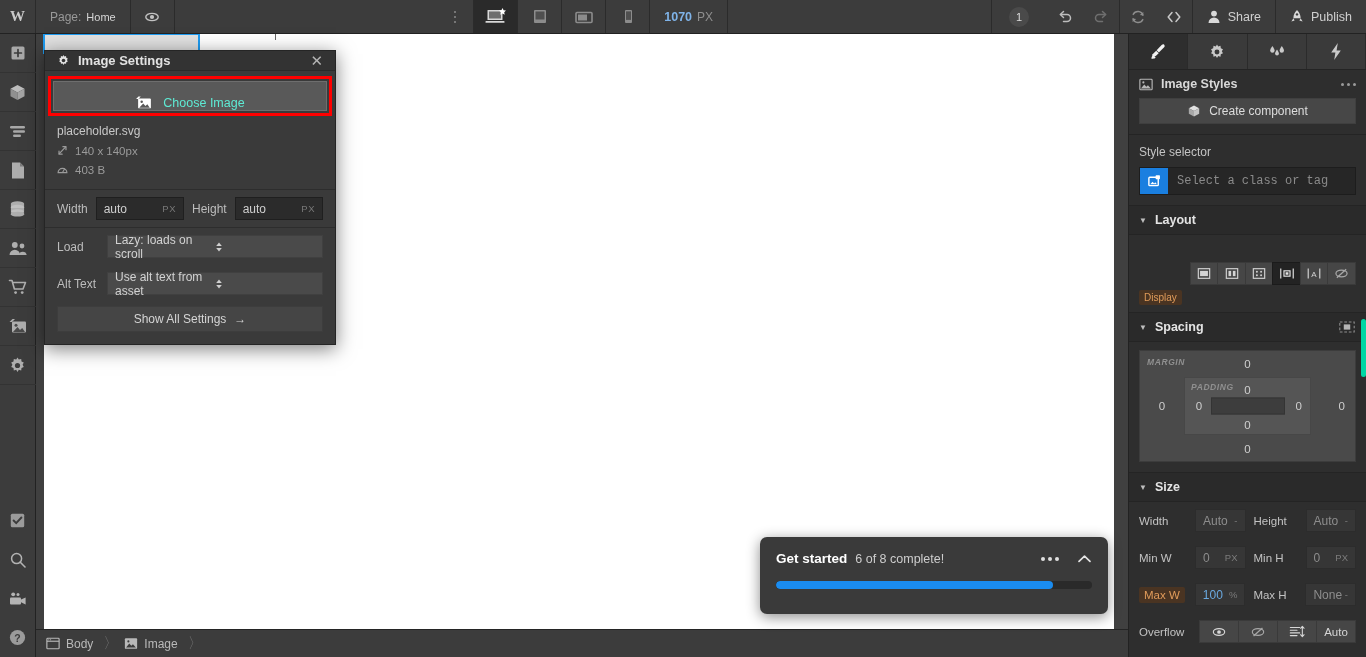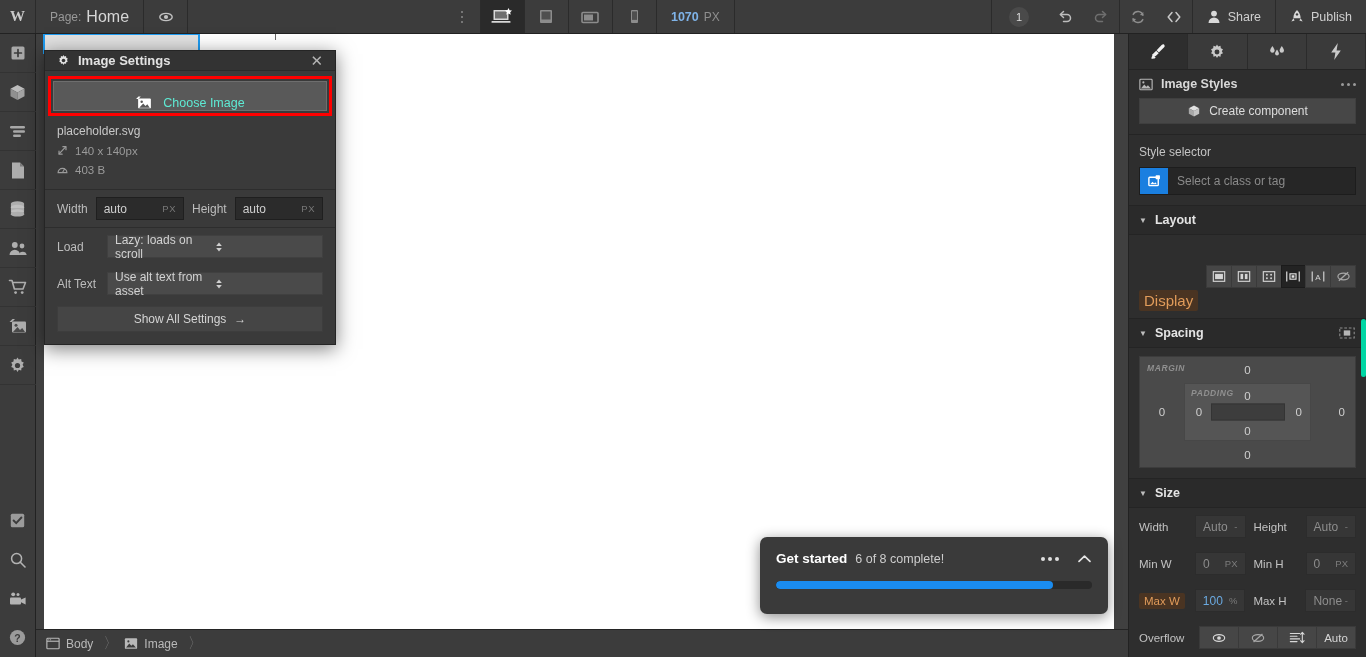--- a/index.html
+++ b/index.html
@@ -25,21 +25,21 @@
     width: 36px; display: flex; align-items: center; justify-content: center;
     border-right: 1px solid #2b2b2b;
     color: #c9c9c9; font-weight: bold; font-size: 15px;
     font-family: "Liberation Serif", serif;
   }
   .tb-page {
     display: flex; align-items: center; padding: 0 14px;
     border-right: 1px solid #2b2b2b; gap: 5px;
   }
   .tb-page-label { color: #999; font-size: 12px; }
-  .tb-page-name { color: #d6d6d6; font-size: 16px; }
+  .tb-page-name { color: #d6d6d6; font-size: 11px; }
   .tb-eye {
     width: 44px; display: flex; align-items: center; justify-content: center;
     border-right: 1px solid #2b2b2b;
   }
   .tb-spacer { flex: 1; }
   .tb-dots {
     width: 36px; display: flex; flex-direction: column; align-items: center;
     justify-content: center; gap: 3px;
   }
   .tb-dots i { width: 2px; height: 2px; background: #8a8a8a; border-radius: 50%; display:block;}
@@ -211,32 +211,32 @@
   .rp-block { padding: 10px; }
   .rp-sublabel { color: #c4c4c4; font-size: 12px; margin-bottom: 8px; }
   .styleselect {
     height: 28px; background: #262626; border: 1px solid #1d1d1d;
     display: flex; align-items: center; gap: 9px;
   }
   .ss-icon {
     width: 28px; height: 26px; background: #1a7fe0; display: flex;
     align-items: center; justify-content: center; flex: 0 0 28px;
   }
-  .ss-placeholder { color: #8a8a8a; font-size: 12px; }
+  .ss-placeholder { color: #8a8a8a; font-size: 12px; font-family: Liberation Mono, monospace; }
   .acc-head {
     display: flex; align-items: center; gap: 8px; padding: 7px 10px;
     background: #2a2a2a; border-top: 1px solid #242424;
     border-bottom: 1px solid #242424;
   }
   .acc-caret { color: #bdbdbd; font-size: 8px; }
   .acc-title { color: #e4e4e4; font-size: 12.5px; font-weight: bold; flex: 1; }
   .prop-row {
     display: flex; align-items: center; padding: 7px 10px; gap: 8px;
   }
-  .prop-label { color: #bdbdbd; font-size: 15px; margin-top: 48px; }
+  .prop-label { color: #bdbdbd; font-size: 10px; margin-top: 48px; }
   .prop-label.hl {
     color: #e09b5a; background: #4a3422; padding: 2px 5px; border-radius: 2px;
   }
   .seg-group { display: flex; flex: 1; }
   .seg {
     flex: 1; height: 23px; background: #464646; border: 1px solid #3a3a3a;
     border-right: none; display: flex; align-items: center;
     justify-content: center; cursor: pointer;
   }
   .seg:last-child { border-right: 1px solid #3a3a3a; }

